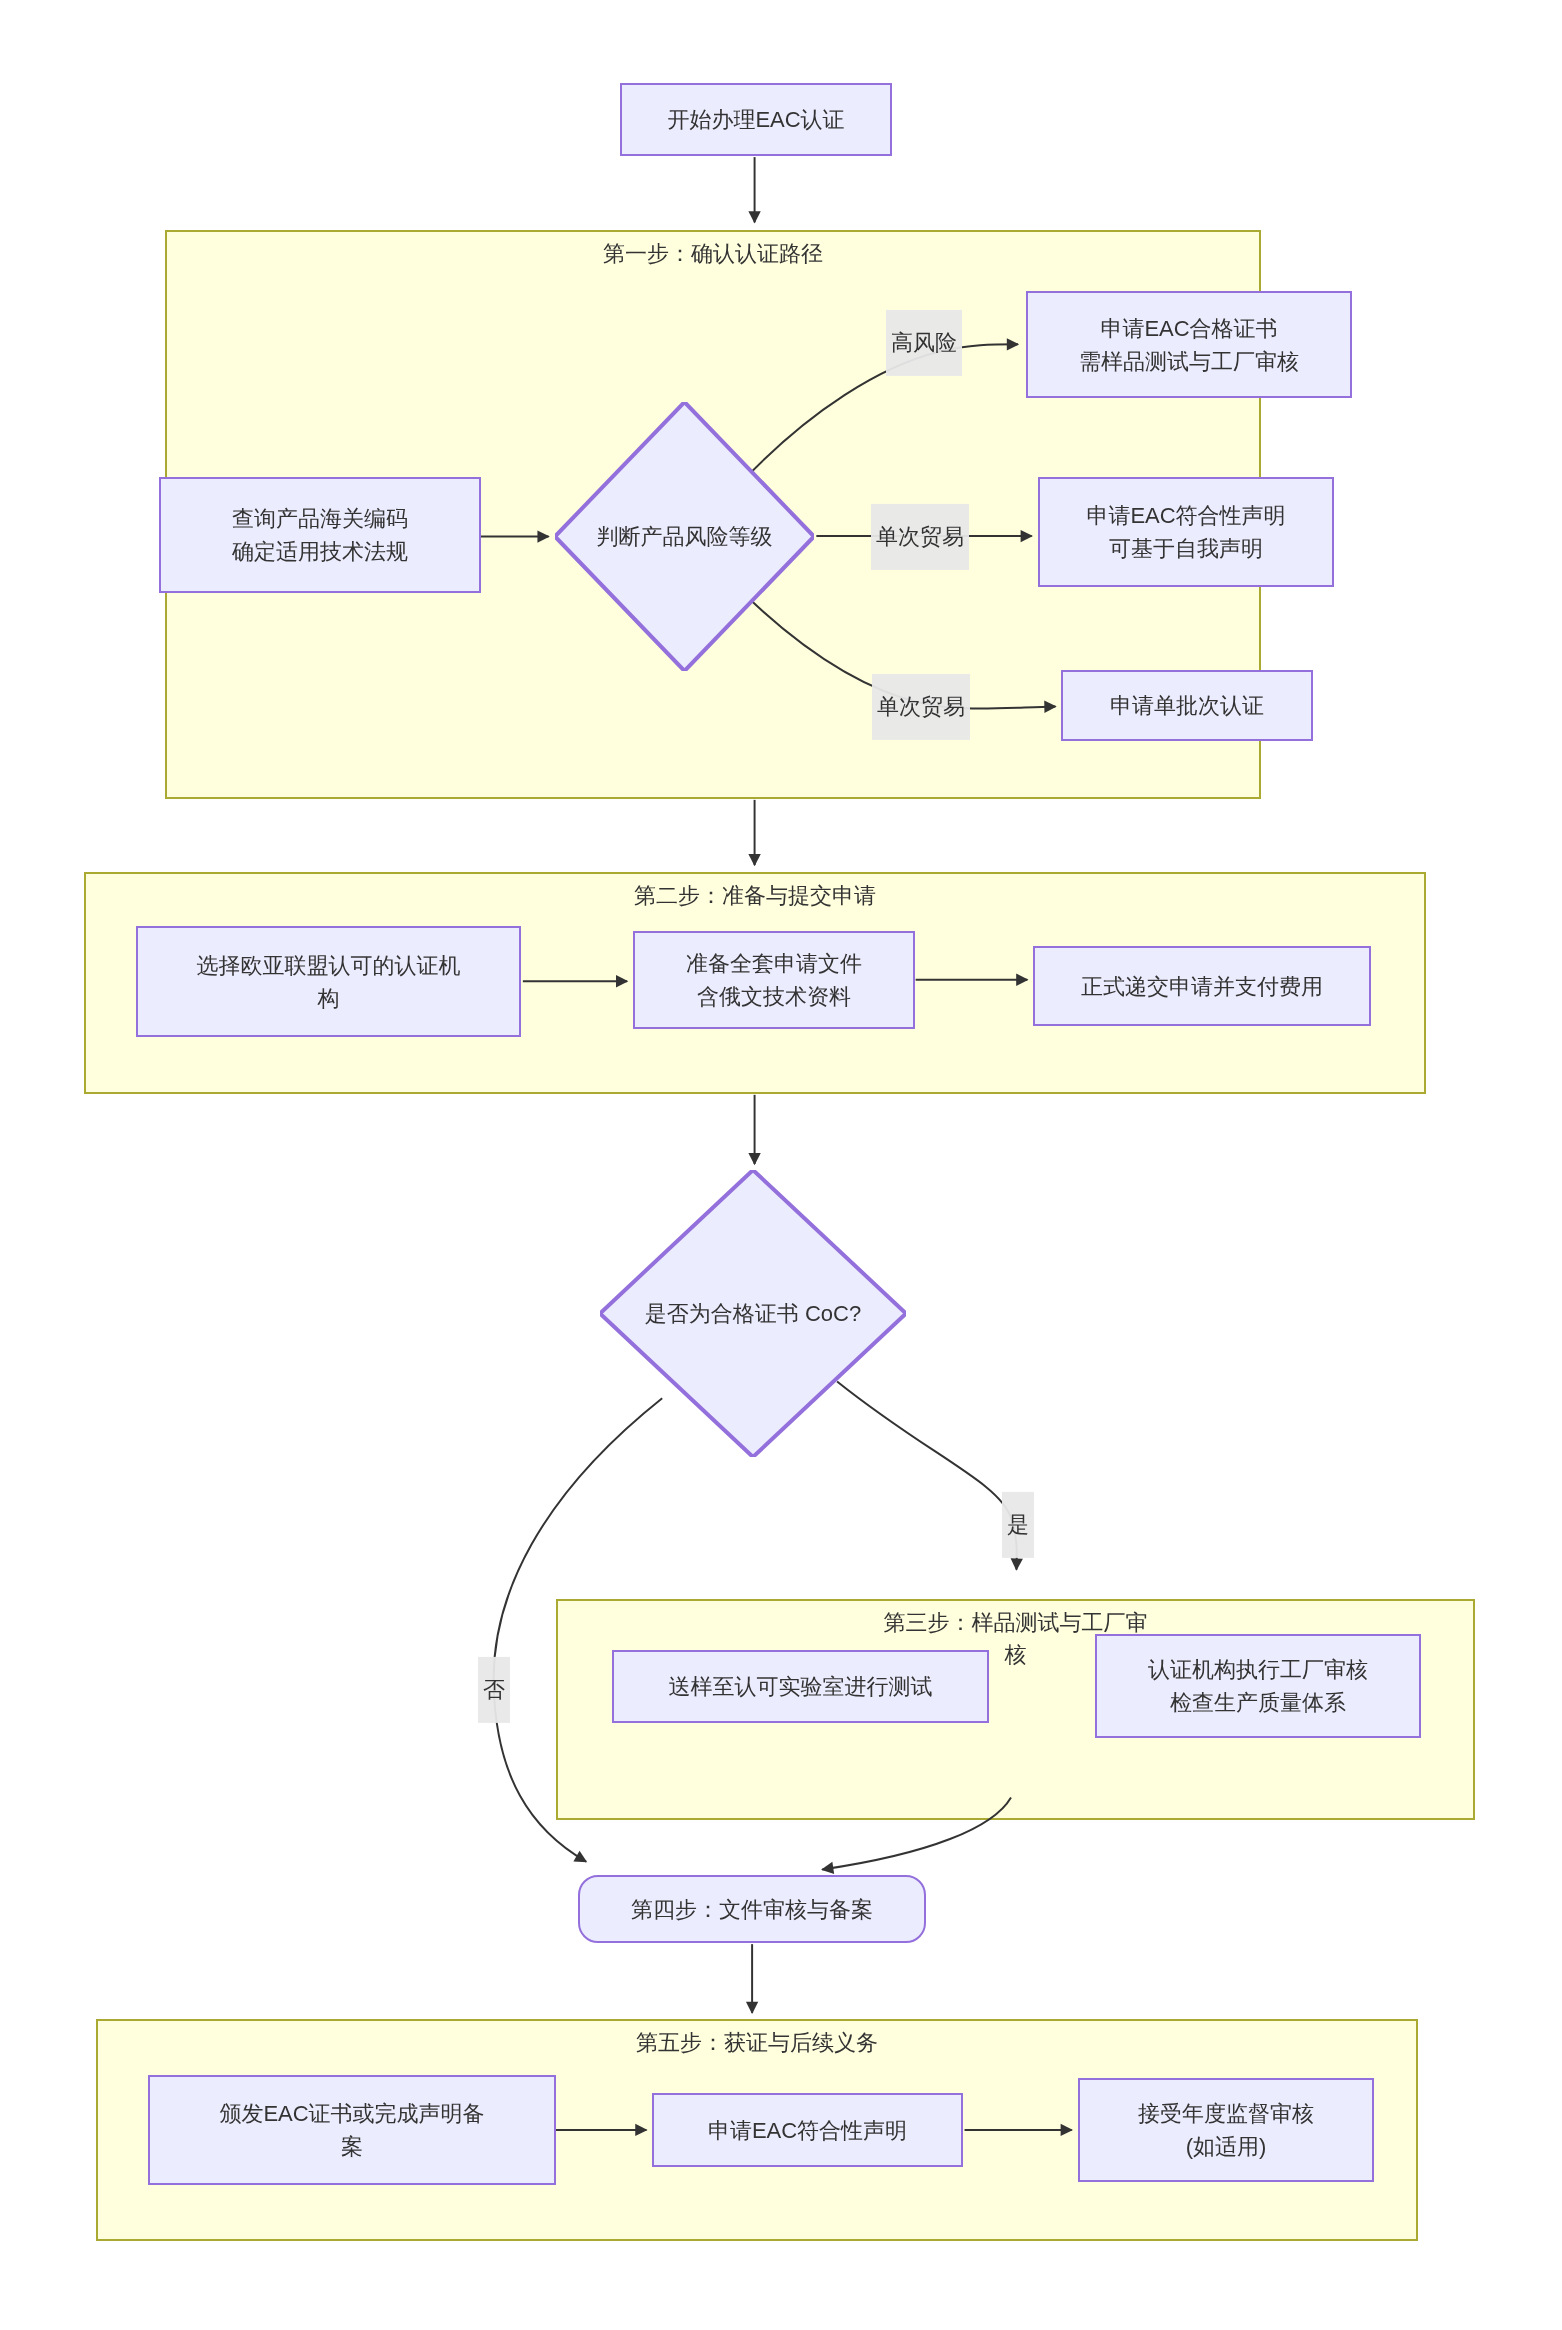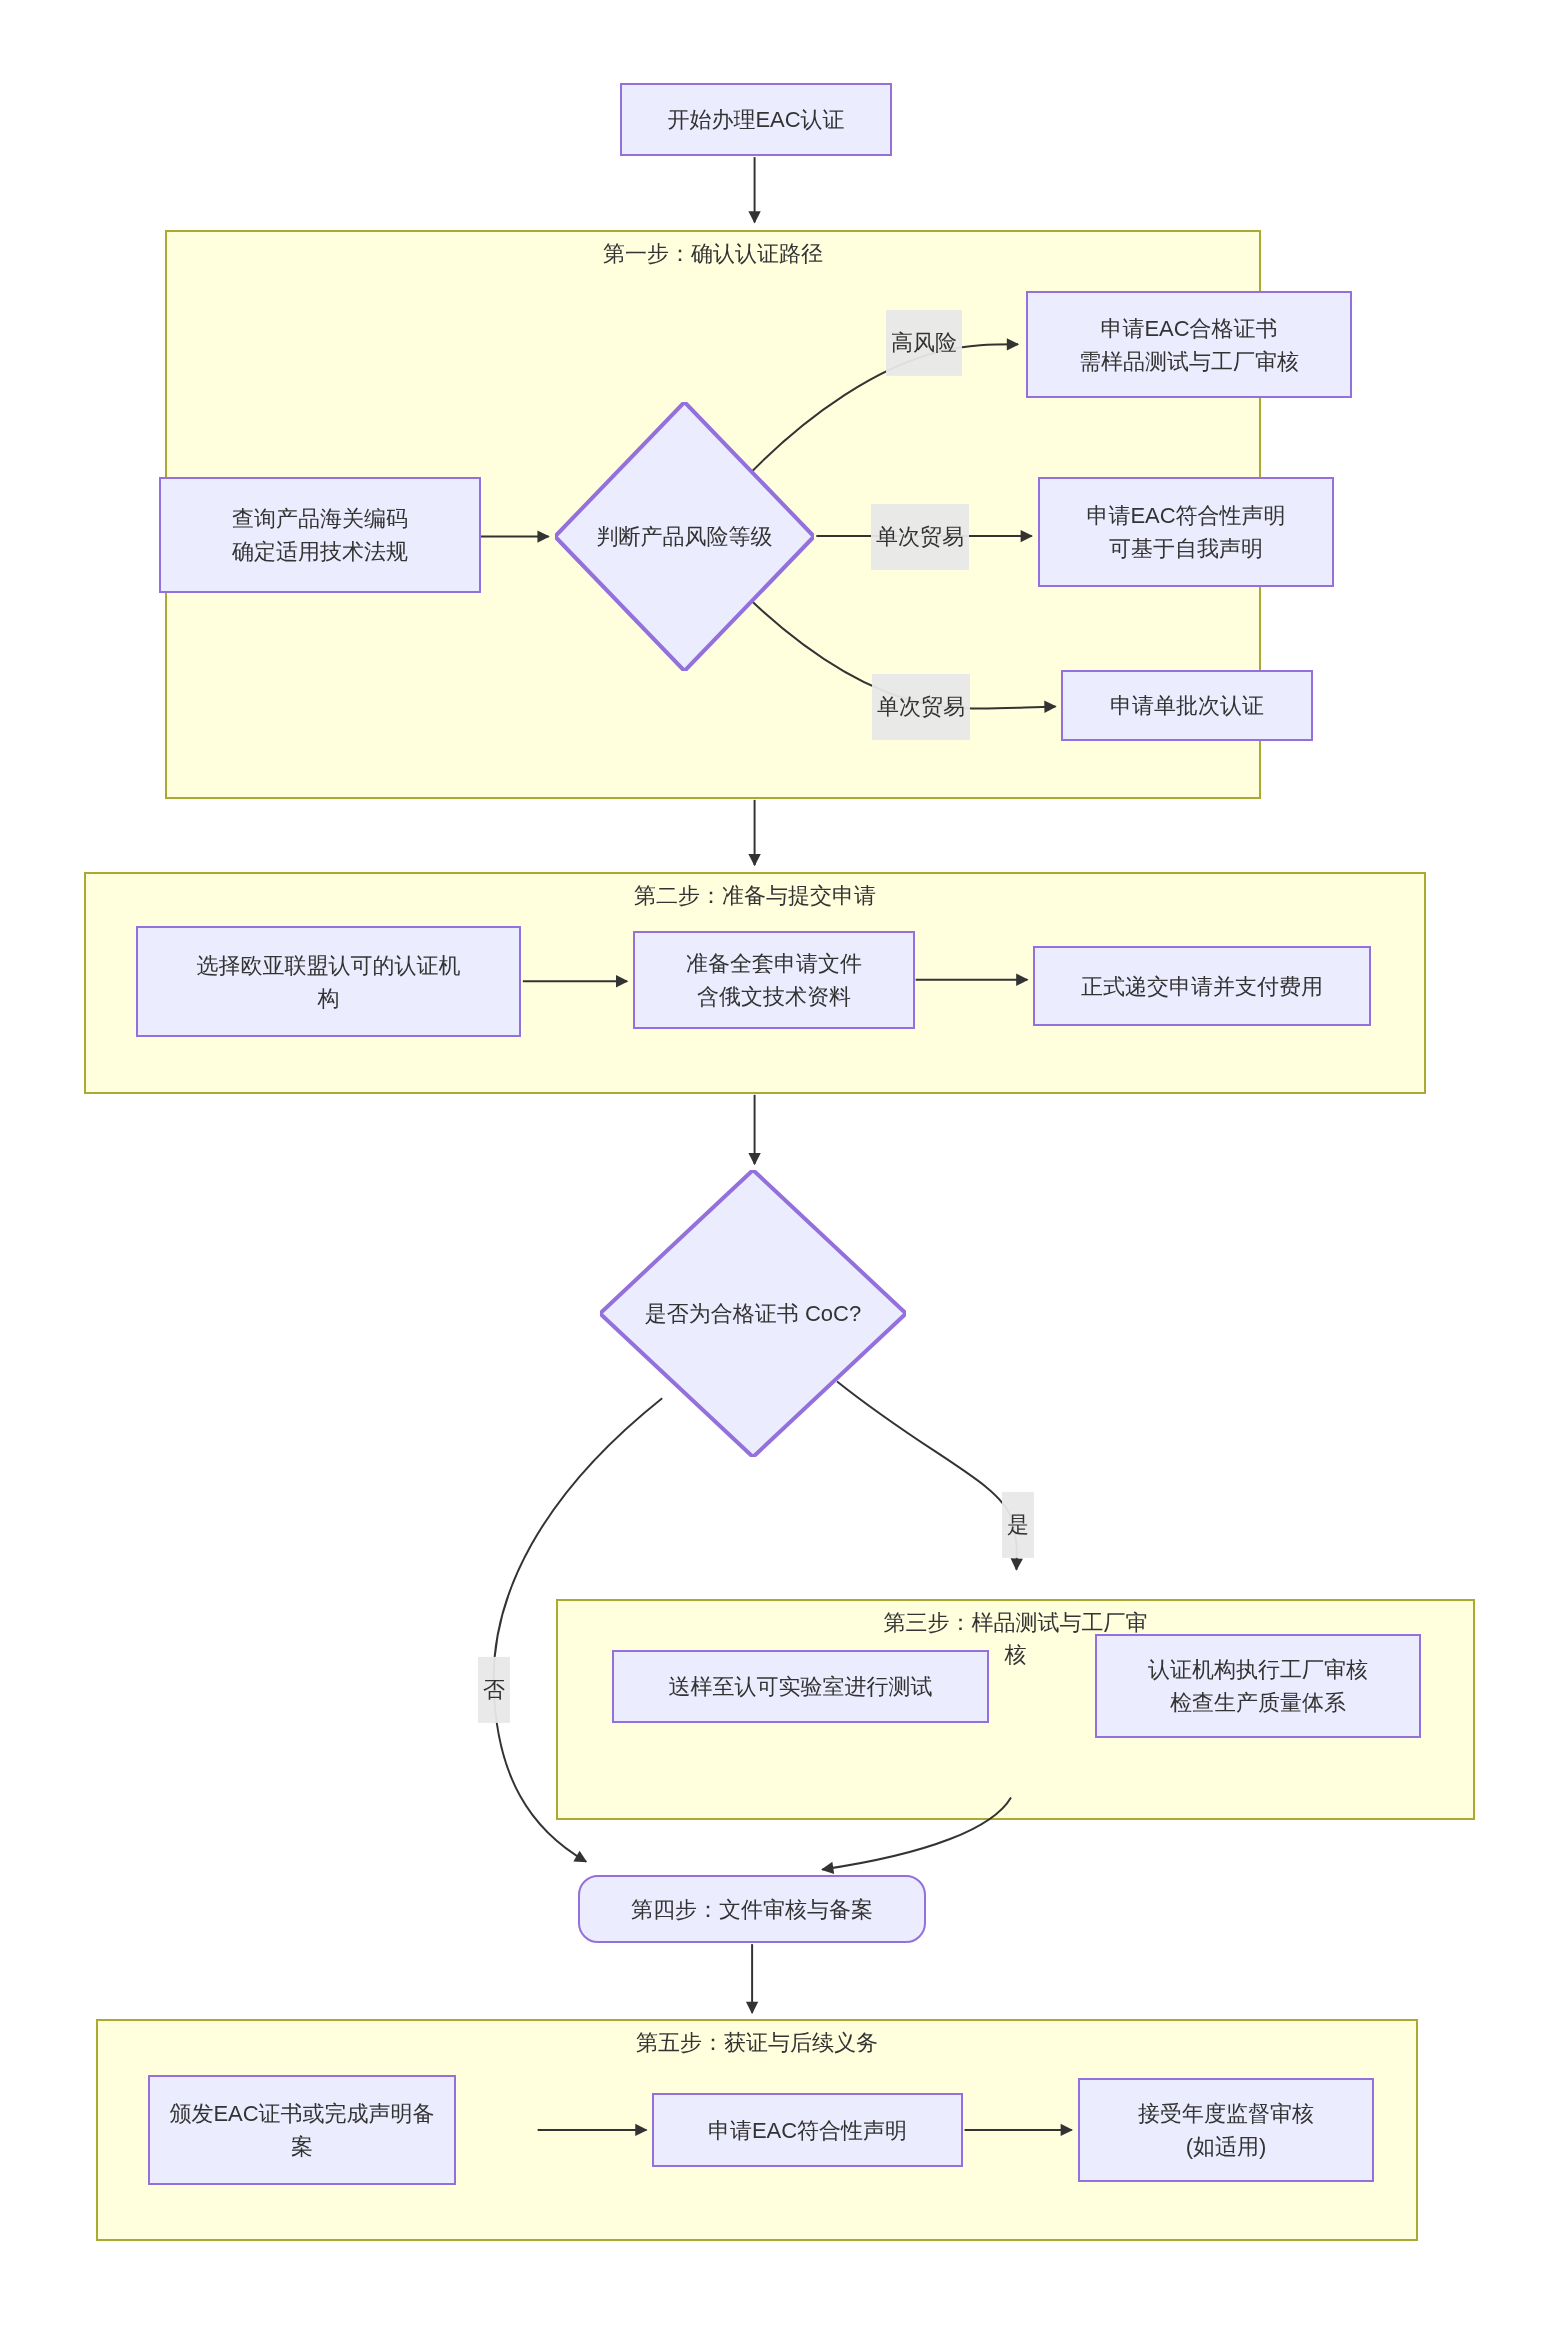--- a/index.html
+++ b/index.html
@@ -171,21 +171,21 @@
     <div class="diamond-label">是否为合格证书 CoC?</div>
   </div>
 
   <div class="node" style="left:612px; top:1650px; width:377px; height:73px;">送样至认可实验室进行测试</div>
 
   <div class="node" style="left:1095px; top:1634px; width:326px; height:104px;">认证机构执行工厂审核
 检查生产质量体系</div>
 
   <div class="node" style="left:578px; top:1875px; width:348px; height:68px;border-radius:20px;">第四步：文件审核与备案</div>
 
-  <div class="node" style="left:148px; top:2075px; width:308px; height:110px;">颁发EAC证书或完成声明备
+  <div class="node" style="left:148px; top:2075px; width:408px; height:110px;">颁发EAC证书或完成声明备
 案</div>
 
   <div class="node" style="left:652px; top:2093px; width:311px; height:74px;">申请EAC符合性声明</div>
 
   <div class="node" style="left:1078px; top:2078px; width:296px; height:104px;">接受年度监督审核
 (如适用)</div>
 
   <div class="edge-label" style="left:924px; top:343px;">高风险</div>
   <div class="edge-label" style="left:920px; top:537px;">单次贸易</div>
   <div class="edge-label" style="left:921px; top:707px;">单次贸易</div>

